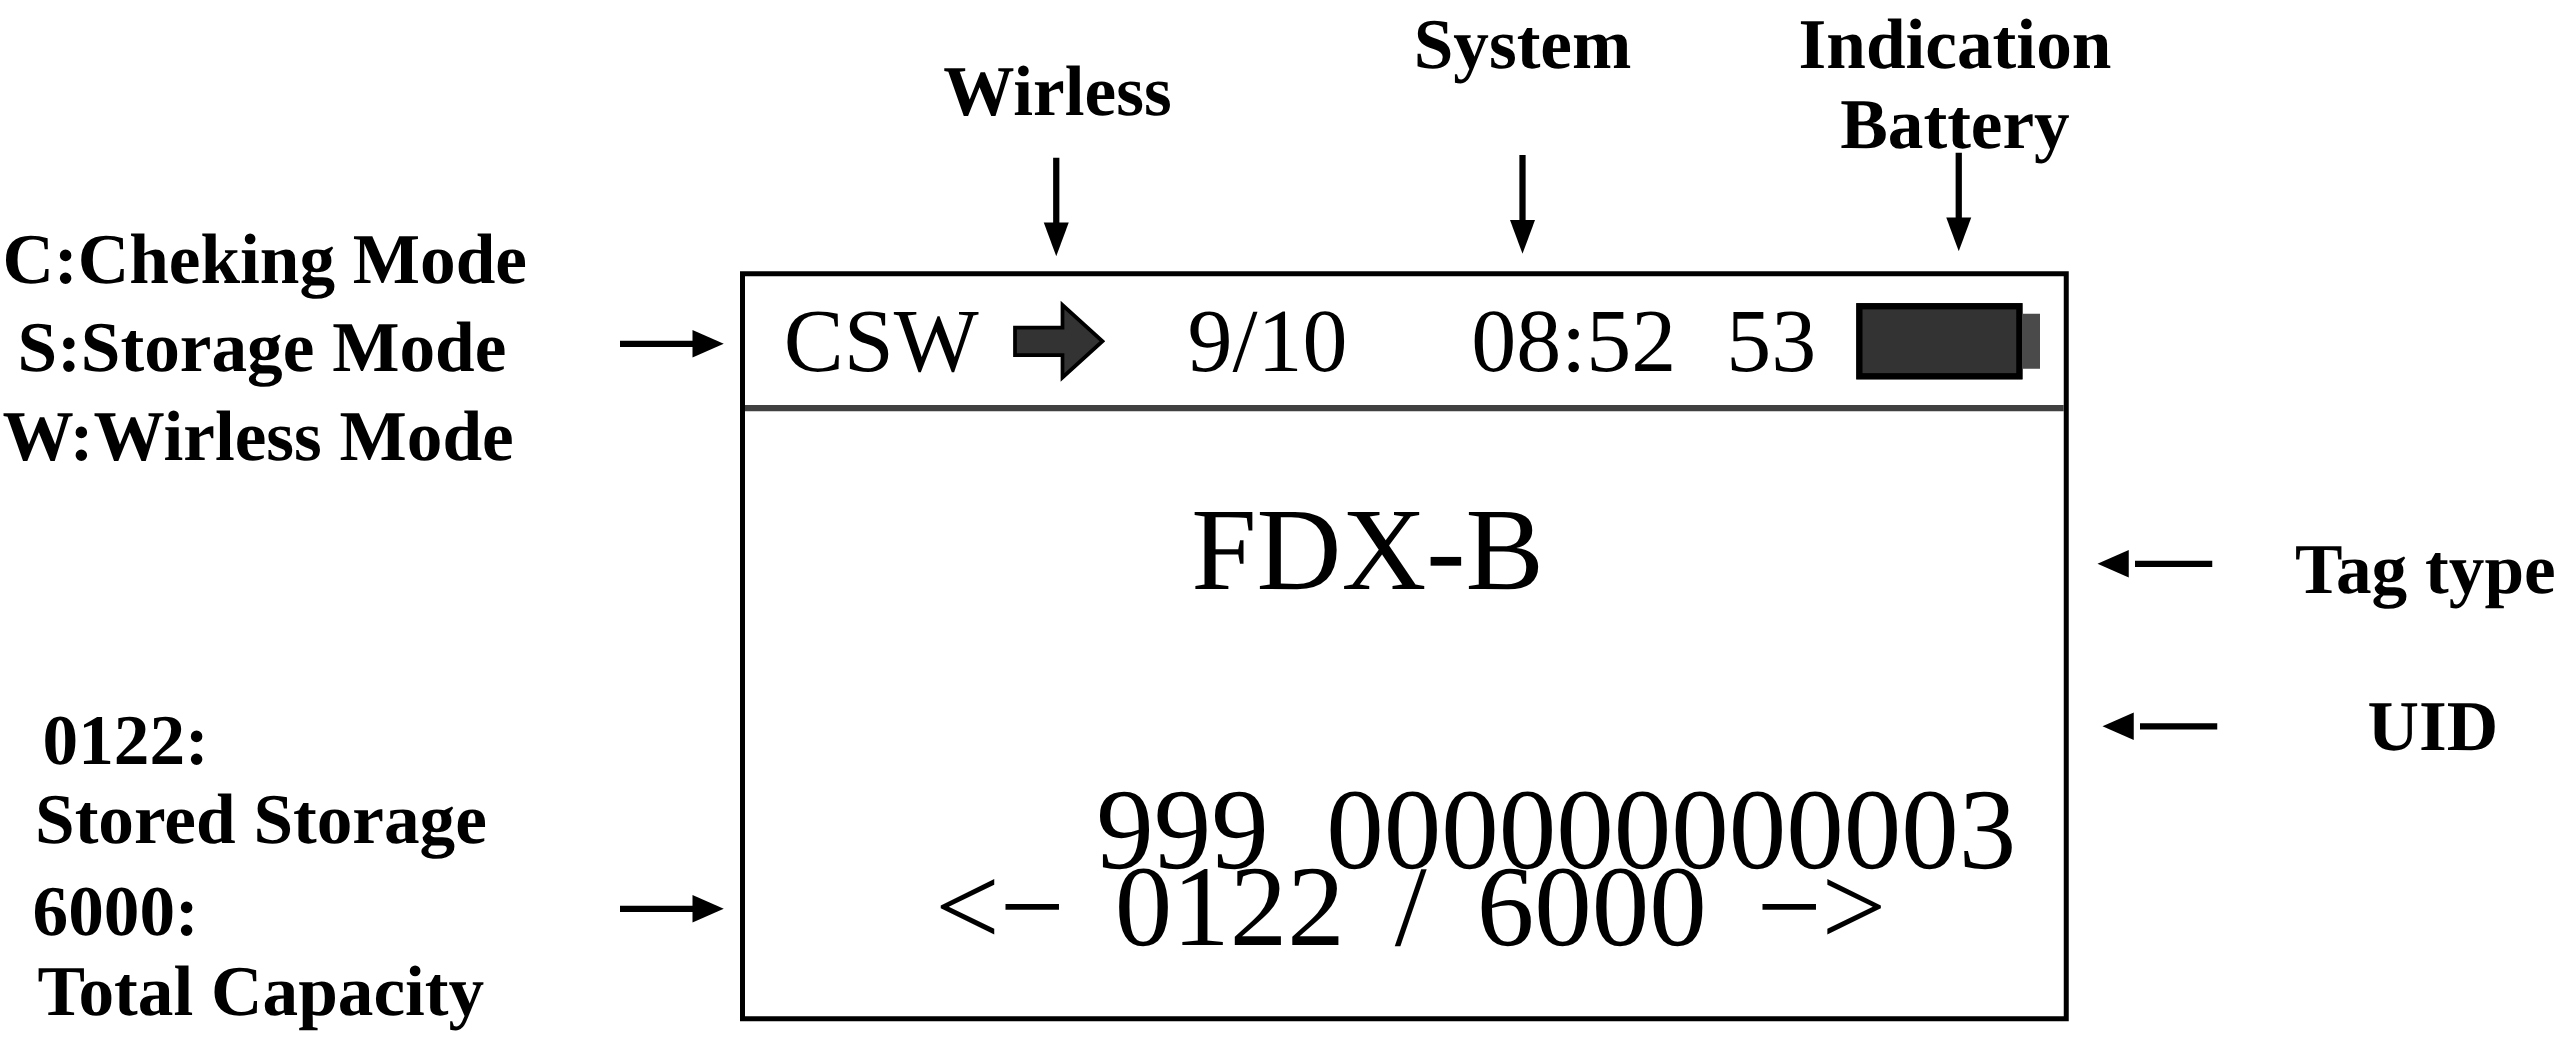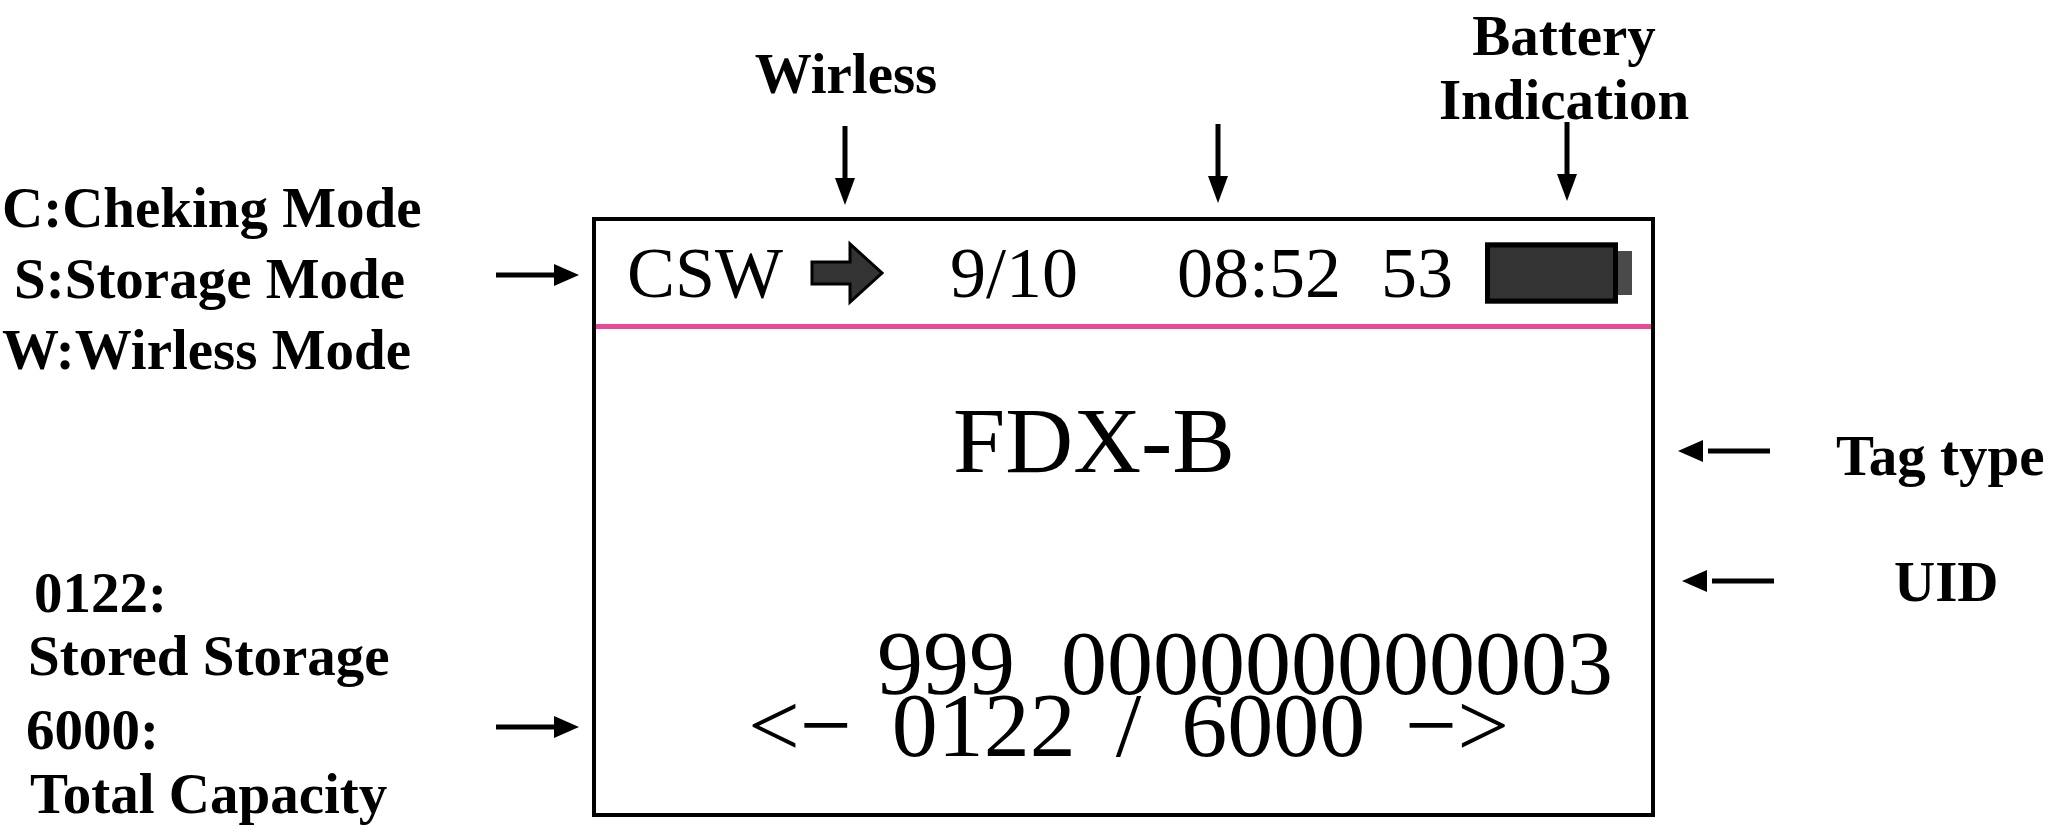--- a/index.html
+++ b/index.html
@@ -13,21 +13,21 @@
     white-space:nowrap;color:#000;text-align:right;
   }
   .lbl-center{text-align:center;width:300px;}
   svg{display:block;}
 
   
   #screen{
     position:absolute;left:592px;top:217px;width:1063px;height:600px;
     border:4px solid #000;box-sizing:border-box;background:#fff;
   }
-  #statusbar{position:relative;height:103px;border-bottom:5px solid #ec4899;}
+  #statusbar{position:relative;height:103px;border-bottom:5px solid #404040;}
   #statusbar .sitem{
     position:absolute;top:50%;transform:translateY(-50%);
     font-size:72px;line-height:1;white-space:nowrap;
   }
   #mainarea{position:relative;height:480px;}
   .screen-big{position:absolute;line-height:1;white-space:pre;text-align:center;}
 
   .batt-body{
     position:absolute;left:889px;top:50%;transform:translateY(-50%);
     width:123px;height:51px;border:5px solid #000;background:#333333;
@@ -40,25 +40,26 @@
     position:absolute;left:152px;top:350px;font-size:92px;line-height:1;
     display:flex;gap:40px;align-items:baseline;white-space:pre;
   }
 </style>
 </head>
 <body>
 
 <div class="lbl lbl-center" style="left:696px;top:42px;">Wirless</div>
 
 <div class="lbl lbl-center" style="left:1068px;top:4px;">
+  <div>System</div>
 </div>
 
 <div class="lbl lbl-center" style="left:1414px;top:4px;">
+  <div>Indication</div>
   <div>Battery</div>
-  <div>Indication</div>
 </div>
 
 <div class="abs" style="left:832px;top:126px;">
   <svg width="26" height="80" viewBox="0 0 26 80">
     <line x1="13" y1="0" x2="13" y2="56" stroke="#000" stroke-width="5"></line>
     <polygon points="3,52 23,52 13,79" fill="#000"></polygon>
   </svg>
 </div>
 <div class="abs" style="left:1205px;top:124px;">
   <svg width="26" height="80" viewBox="0 0 26 80">

